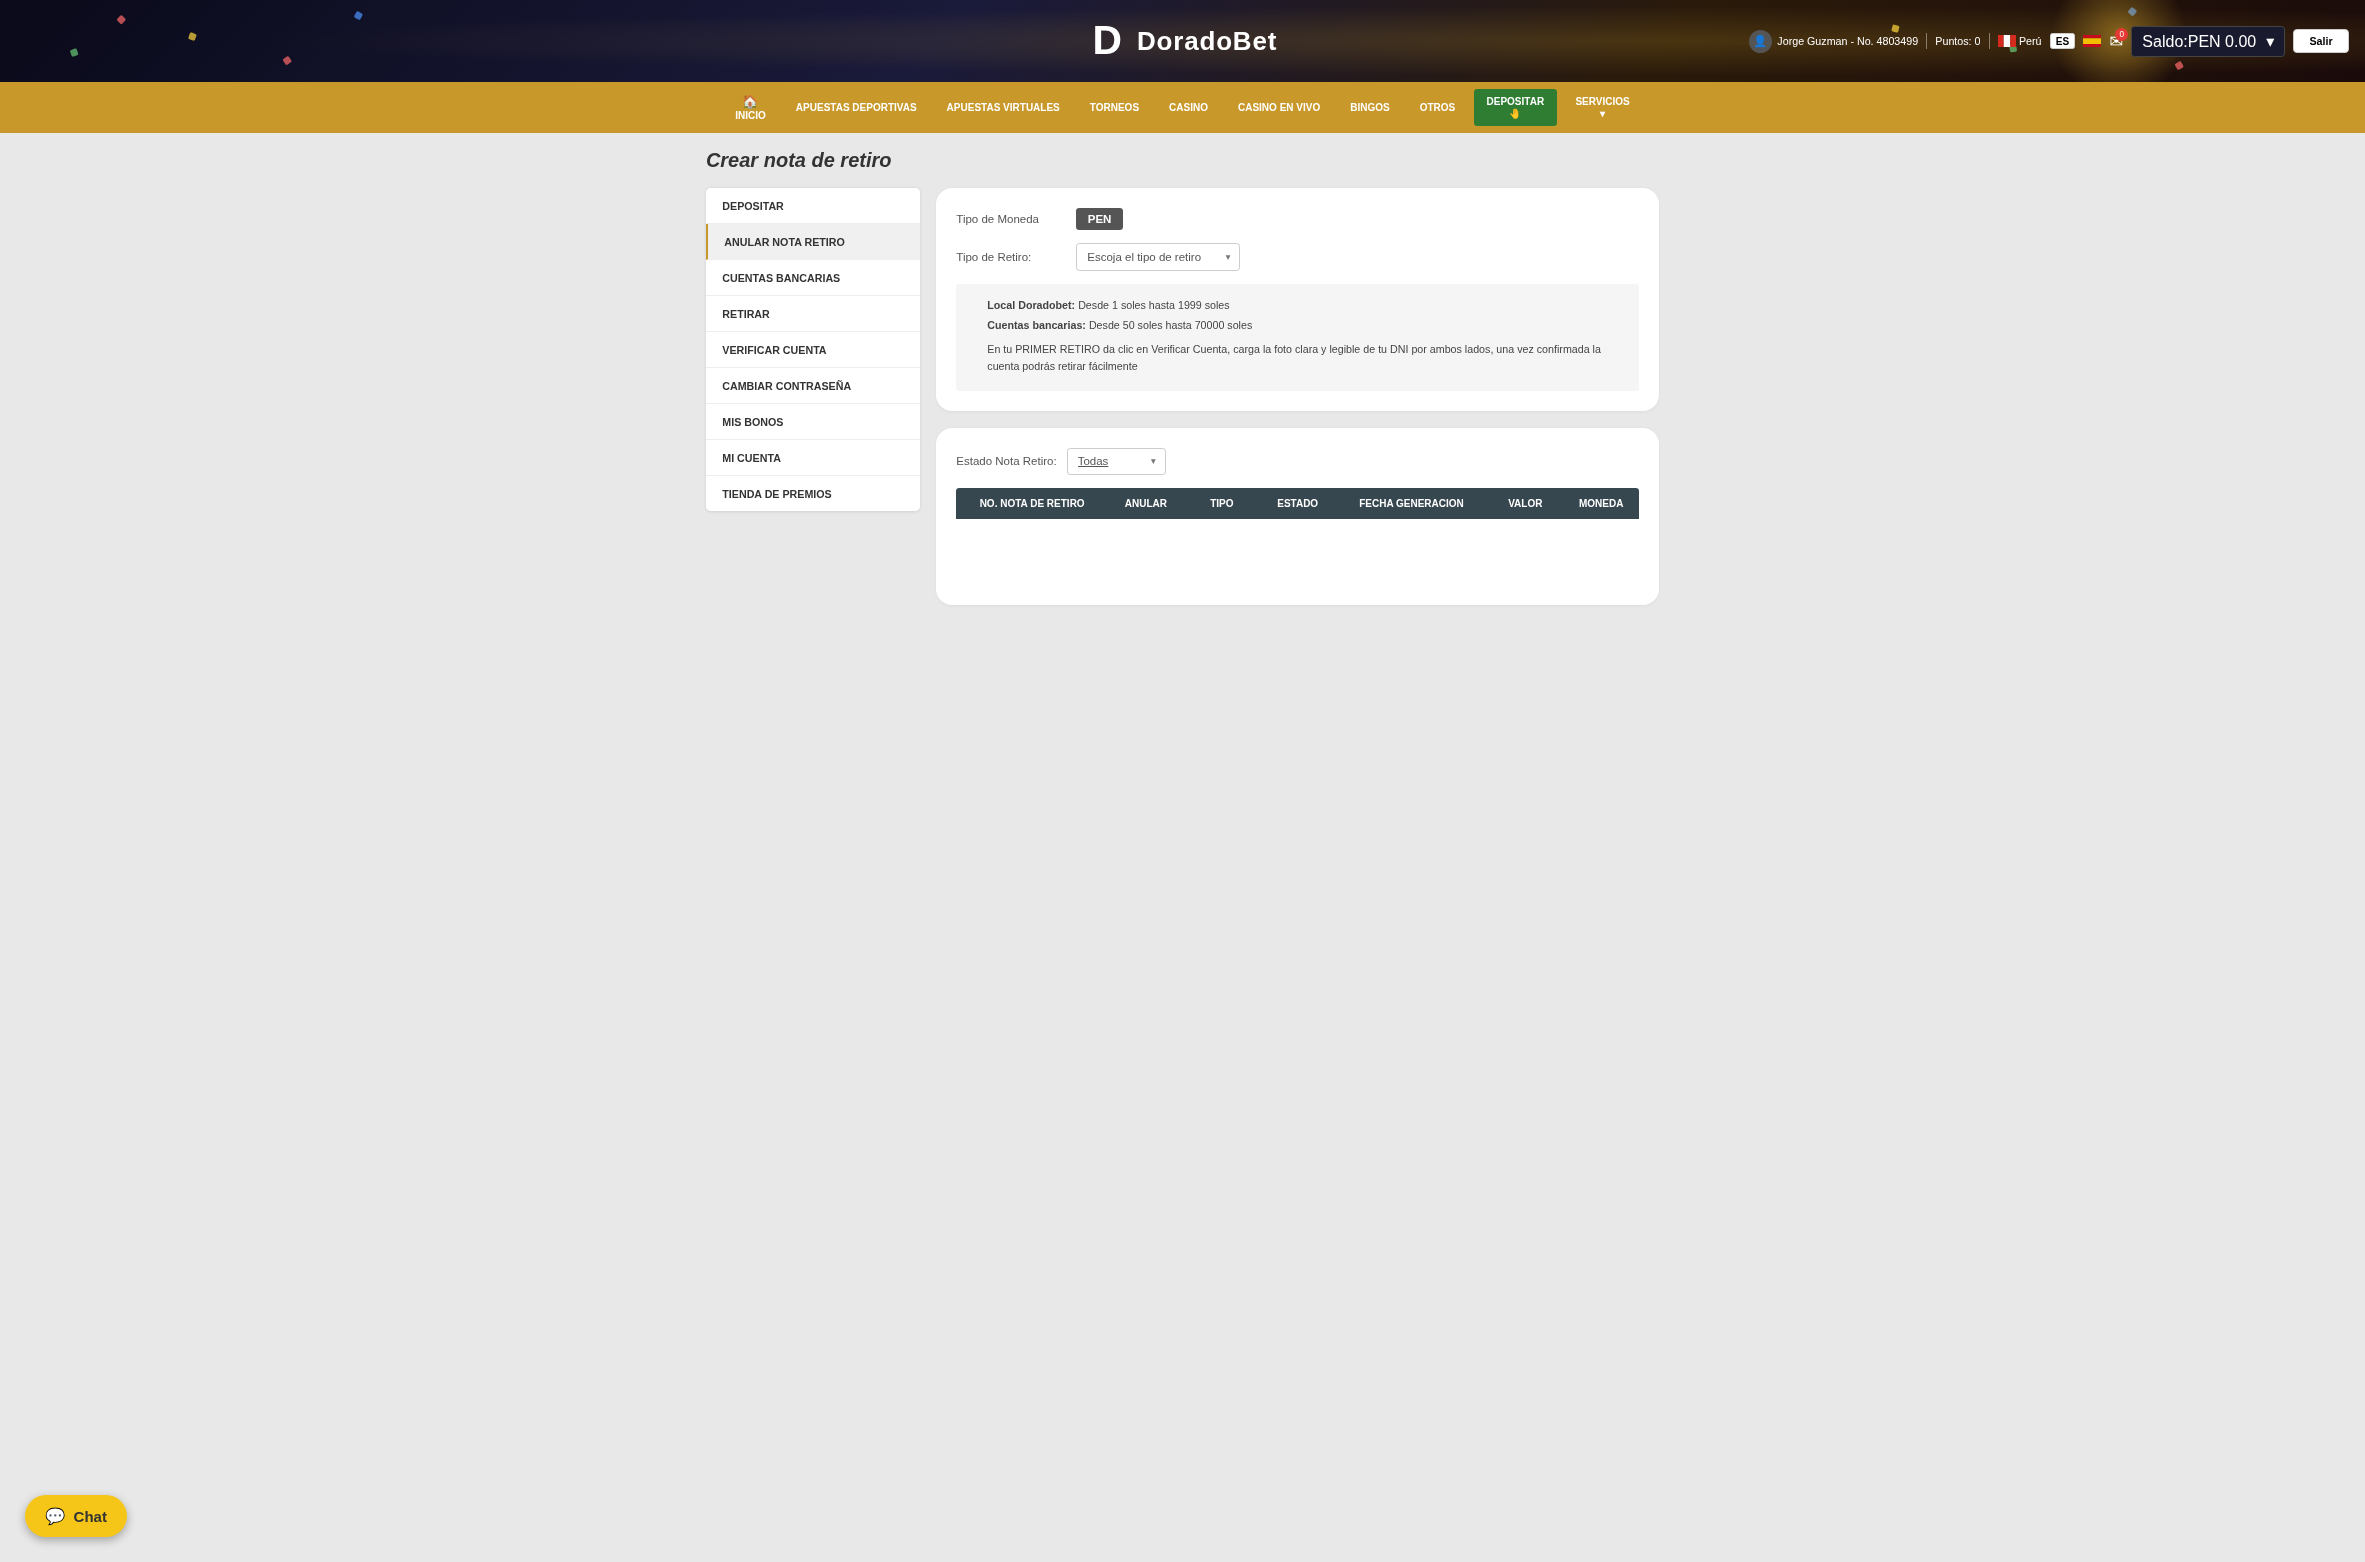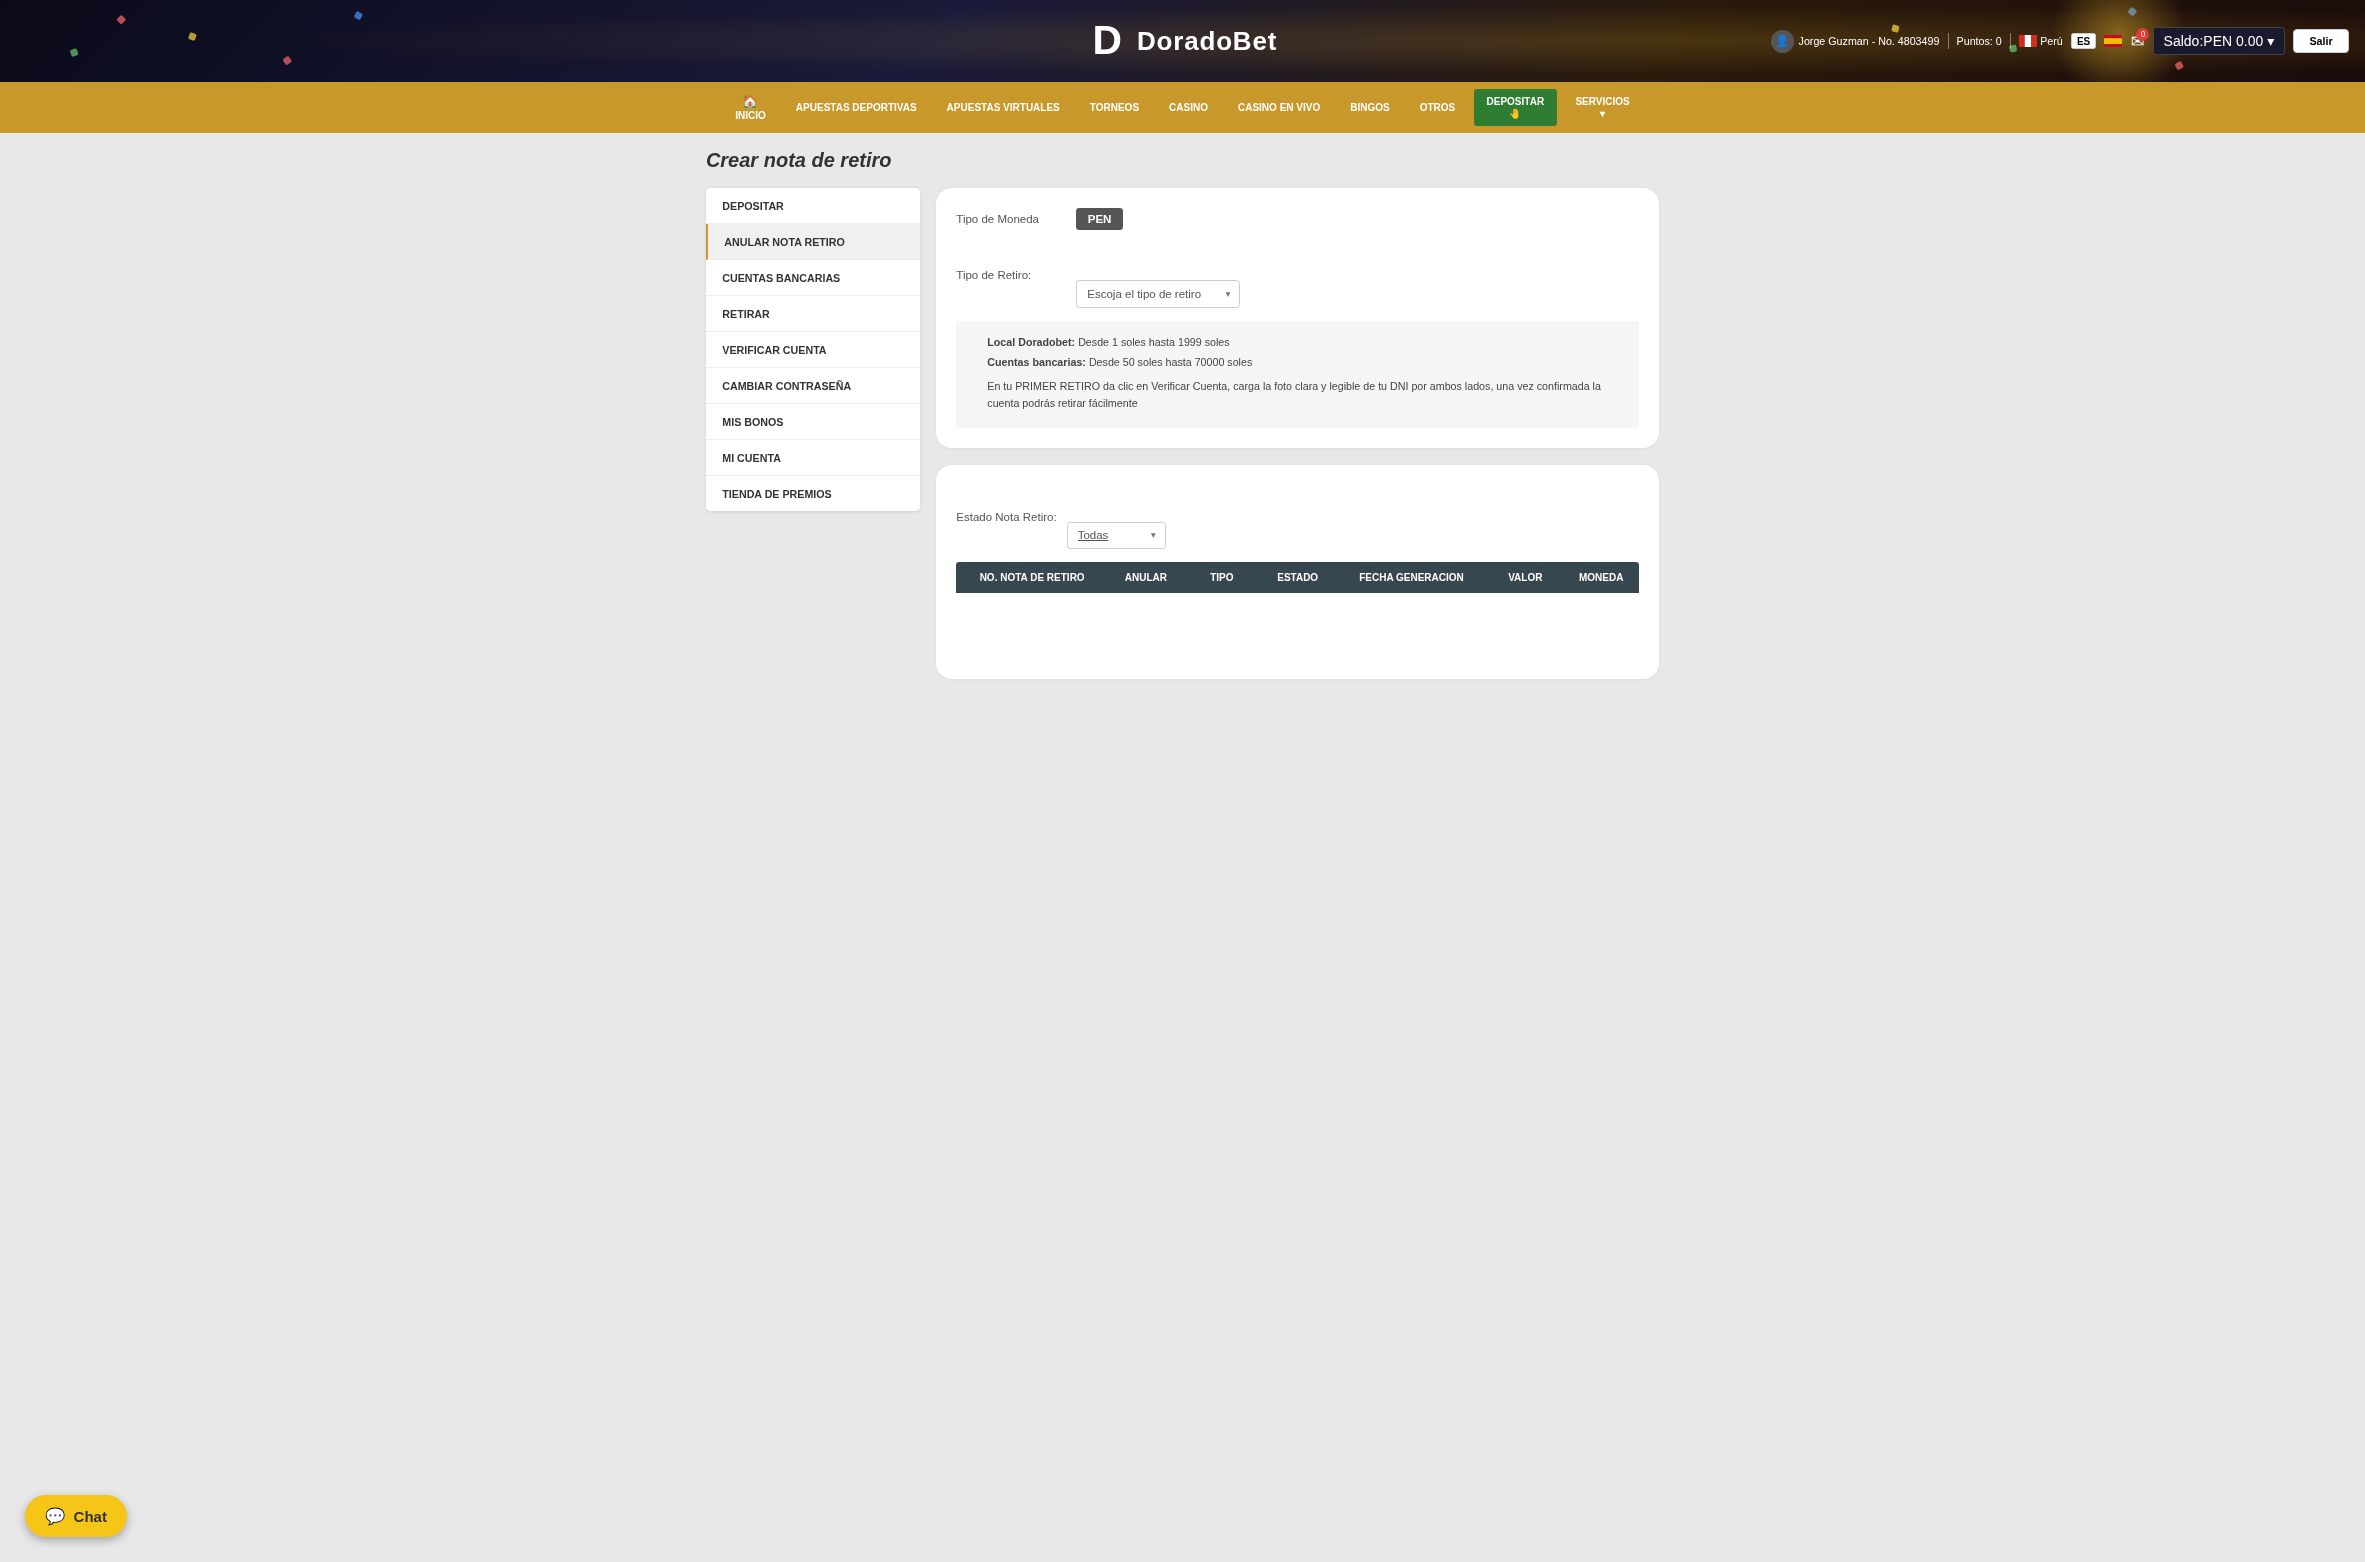--- a/index.html
+++ b/index.html
@@ -112,25 +112,25 @@
       display: flex;
       align-items: center;
       justify-content: center;
     }
     .saldo-btn {
       background: #1a1a2e;
       border: 0.8px solid #444;
       border-radius: 3.3px;
       color: white;
       padding: 5px 10px;
-      font-size: 14px;
+      font-size: 16px;
       cursor: pointer;
       display: flex;
       align-items: flex-end;
-      gap: 4px;
+      gap: 10px;
     }
     .salir-btn {
       background: white;
       border: 0.8px solid #ccc;
       border-radius: 4px;
       padding: 5px 15px;
       font-size: 10.7px;
       cursor: pointer;
       font-weight: bold;
     }
@@ -253,21 +253,20 @@
       color: #555;
       appearance: none;
       background: white;
       cursor: pointer;
       min-width: 164px;
       position: relative;
     }
     .select-wrapper {
       position: relative;
       display: inline-block;
-      margin-top: 37px;
     }
     .select-wrapper::after {
       content: '▼';
       position: absolute;
       right: 8.2px;
       top: 50%;
       transform: translateY(-50%);
       font-size: 8.2px;
       color: #777;
       pointer-events: none;

